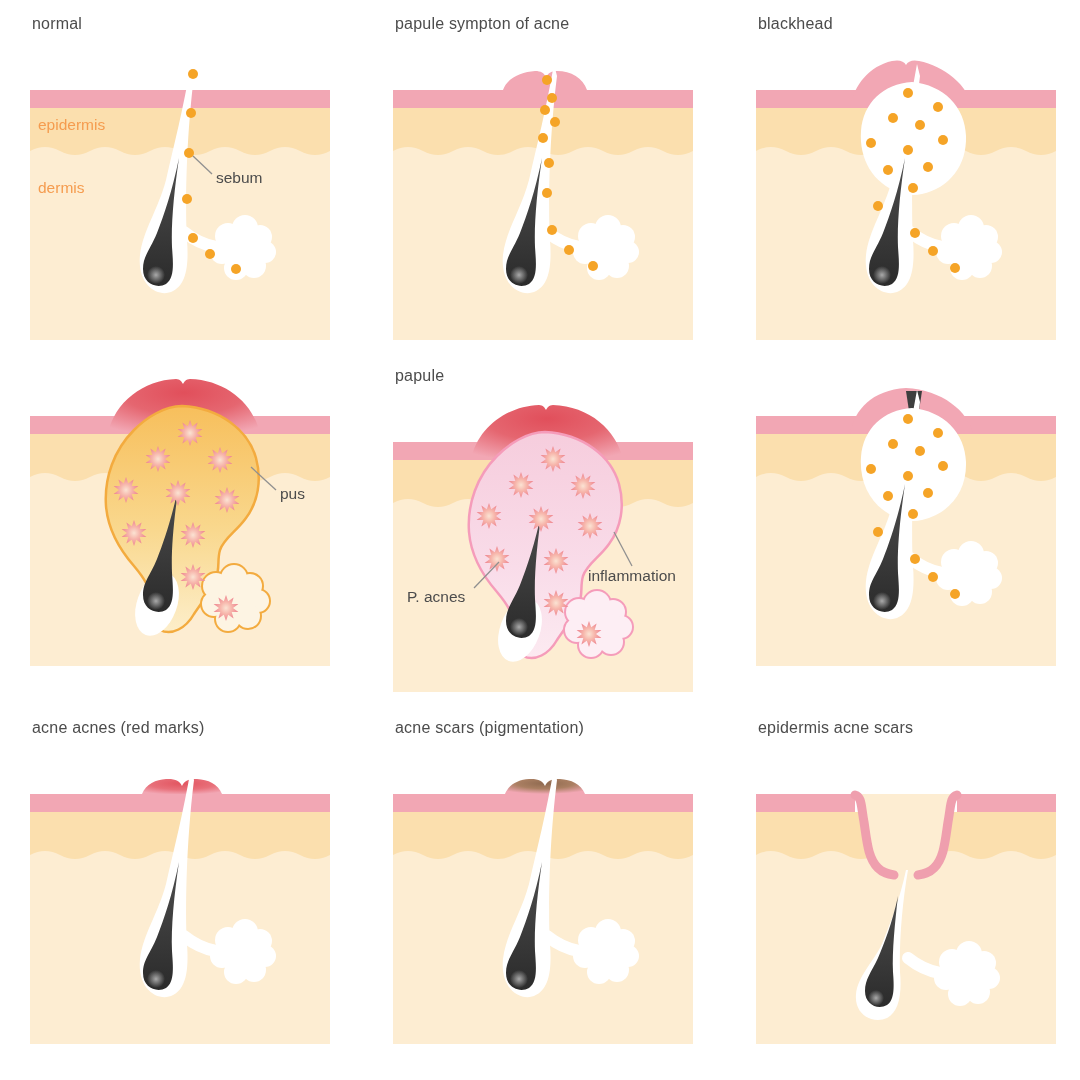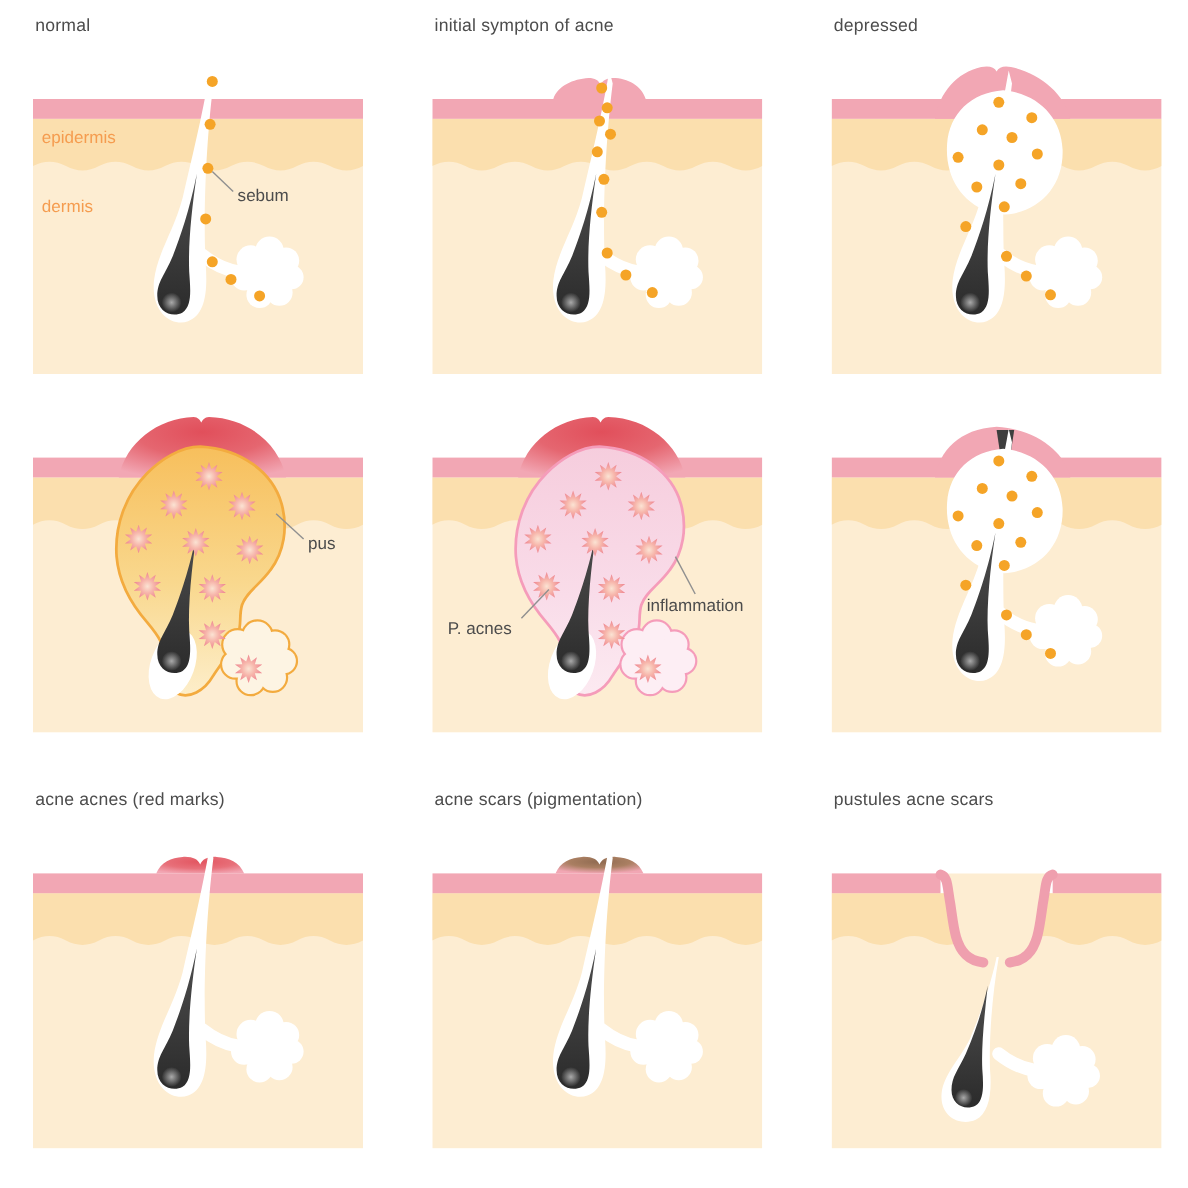--- a/index.html
+++ b/index.html
@@ -90,21 +90,21 @@
           <circle cx="157" cy="159" r="5" fill="#f5a427"></circle>
           <circle cx="163" cy="198" r="5" fill="#f5a427"></circle>
           <circle cx="180" cy="214" r="5" fill="#f5a427"></circle>
           <circle cx="206" cy="229" r="5" fill="#f5a427"></circle>
         </g>
         <line x1="163" y1="116" x2="182" y2="134" stroke="#909090" stroke-width="1.3"></line>
         <text x="186" y="143" font-size="15.5" fill="#4c4c4c">sebum</text>
       </svg>
   </figure>
   <figure class="panel">
-    <figcaption class="panel-title">initial sympton of acne</figcaption>
+    <figcaption class="panel-title">papule sympton of acne</figcaption>
     <svg class="illustration" width="300" height="300" viewBox="0 0 300 300">
         <defs>
           <linearGradient id="p1-hair" x1="0" y1="0" x2="0" y2="1">
             <stop offset="0%" stop-color="#4e4e4e" stop-opacity="1"></stop>
             <stop offset="100%" stop-color="#2b2b2b" stop-opacity="1"></stop>
           </linearGradient>
           <radialGradient id="p1-shine">
             <stop offset="0%" stop-color="#b0b0b0" stop-opacity="0.95"></stop>
             <stop offset="100%" stop-color="#b0b0b0" stop-opacity="0"></stop>
           </radialGradient>
@@ -171,21 +171,21 @@
           <circle cx="150" cy="98" r="5" fill="#f5a427"></circle>
           <circle cx="156" cy="123" r="5" fill="#f5a427"></circle>
           <circle cx="154" cy="153" r="5" fill="#f5a427"></circle>
           <circle cx="159" cy="190" r="5" fill="#f5a427"></circle>
           <circle cx="176" cy="210" r="5" fill="#f5a427"></circle>
           <circle cx="200" cy="226" r="5" fill="#f5a427"></circle>
         </g>
       </svg>
   </figure>
   <figure class="panel">
-    <figcaption class="panel-title">depressed</figcaption>
+    <figcaption class="panel-title">blackhead</figcaption>
     <svg class="illustration" width="300" height="300" viewBox="0 0 300 300">
         <defs>
           <linearGradient id="p2-hair" x1="0" y1="0" x2="0" y2="1">
             <stop offset="0%" stop-color="#4e4e4e" stop-opacity="1"></stop>
             <stop offset="100%" stop-color="#2b2b2b" stop-opacity="1"></stop>
           </linearGradient>
           <radialGradient id="p2-shine">
             <stop offset="0%" stop-color="#b0b0b0" stop-opacity="0.95"></stop>
             <stop offset="100%" stop-color="#b0b0b0" stop-opacity="0"></stop>
           </radialGradient>
@@ -345,20 +345,21 @@
           <path d="M104.0,154.0L106.2,160.3L111.6,156.5L109.7,162.9L116.4,163.0L111.0,167.0L116.4,171.0L109.7,171.1L111.6,177.5L106.2,173.7L104.0,180.0L101.8,173.7L96.4,177.5L98.3,171.1L91.6,171.0L97.0,167.0L91.6,163.0L98.3,162.9L96.4,156.5L101.8,160.3Z" fill="url(#p3-bact)"></path>
           <path d="M163.0,156.0L165.2,162.3L170.6,158.5L168.7,164.9L175.4,165.0L170.0,169.0L175.4,173.0L168.7,173.1L170.6,179.5L165.2,175.7L163.0,182.0L160.8,175.7L155.4,179.5L157.3,173.1L150.6,173.0L156.0,169.0L150.6,165.0L157.3,164.9L155.4,158.5L160.8,162.3Z" fill="url(#p3-bact)"></path>
           <path d="M163.0,198.0L165.2,204.3L170.6,200.5L168.7,206.9L175.4,207.0L170.0,211.0L175.4,215.0L168.7,215.1L170.6,221.5L165.2,217.7L163.0,224.0L160.8,217.7L155.4,221.5L157.3,215.1L150.6,215.0L156.0,211.0L150.6,207.0L157.3,206.9L155.4,200.5L160.8,204.3Z" fill="url(#p3-bact)"></path>
           <path d="M196.0,229.0L198.2,235.3L203.6,231.5L201.7,237.9L208.4,238.0L203.0,242.0L208.4,246.0L201.7,246.1L203.6,252.5L198.2,248.7L196.0,255.0L193.8,248.7L188.4,252.5L190.3,246.1L183.6,246.0L189.0,242.0L183.6,238.0L190.3,237.9L188.4,231.5L193.8,235.3Z" fill="url(#p3-bact)"></path>
         </g>
         <line x1="221" y1="101" x2="246" y2="124" stroke="#909090" stroke-width="1.3"></line>
         <text x="250" y="133" font-size="15.5" fill="#4c4c4c">pus</text>
       </svg>
   </figure>
   <figure class="panel">
+    <figcaption class="panel-title">papule</figcaption>
     <svg class="illustration" width="300" height="300" viewBox="0 0 300 300">
         <defs>
           <linearGradient id="p4-hair" x1="0" y1="0" x2="0" y2="1">
             <stop offset="0%" stop-color="#4e4e4e" stop-opacity="1"></stop>
             <stop offset="100%" stop-color="#2b2b2b" stop-opacity="1"></stop>
           </linearGradient>
           <radialGradient id="p4-shine">
             <stop offset="0%" stop-color="#b0b0b0" stop-opacity="0.95"></stop>
             <stop offset="100%" stop-color="#b0b0b0" stop-opacity="0"></stop>
           </radialGradient>
@@ -659,21 +660,21 @@
           <circle cx="192" cy="212" r="12" fill="#ffffff"></circle>
           <circle cx="214" cy="210" r="16" fill="#ffffff"></circle>
         </g>
         <g transform="translate(0,0)">
           <path d="M149,118 C142,152 134,175 127,193 C120,210 113,216 113,229 C113,244 127,249 136,244 C145,238 143,222 142,207 C141,183 144,152 149,118 Z" fill="url(#p7-hair)"></path>
           <circle cx="126" cy="235" r="9" fill="url(#p7-shine)"></circle>
         </g>
       </svg>
   </figure>
   <figure class="panel">
-    <figcaption class="panel-title">pustules acne scars</figcaption>
+    <figcaption class="panel-title">epidermis acne scars</figcaption>
     <svg class="illustration" width="300" height="300" viewBox="0 0 300 300">
         <defs>
           <linearGradient id="p8-hair" x1="0" y1="0" x2="0" y2="1">
             <stop offset="0%" stop-color="#4e4e4e" stop-opacity="1"></stop>
             <stop offset="100%" stop-color="#2b2b2b" stop-opacity="1"></stop>
           </linearGradient>
           <radialGradient id="p8-shine">
             <stop offset="0%" stop-color="#b0b0b0" stop-opacity="0.95"></stop>
             <stop offset="100%" stop-color="#b0b0b0" stop-opacity="0"></stop>
           </radialGradient>

